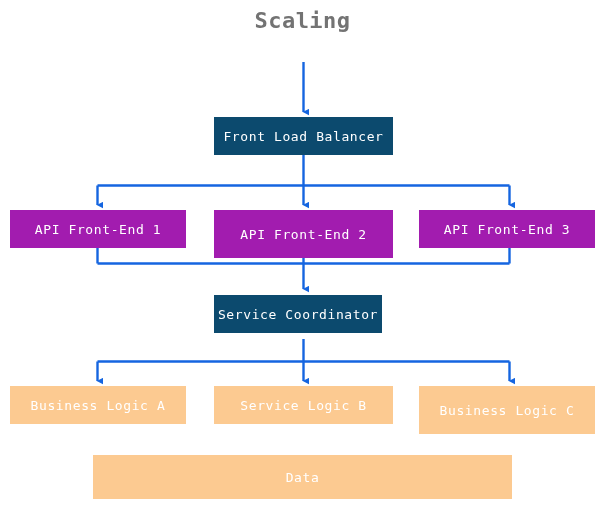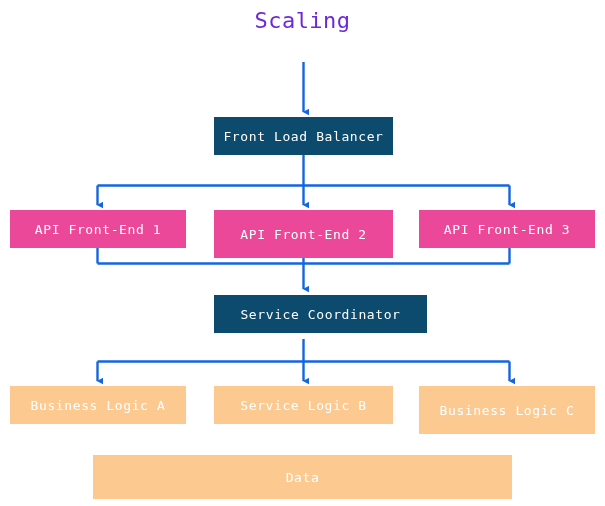--- a/index.html
+++ b/index.html
@@ -39,33 +39,33 @@
     justify-content: center;
     color: #ffffff;
     font-family: "DejaVu Sans Mono", "Liberation Mono", monospace;
     font-size: 13px;
     letter-spacing: 0.6px;
     white-space: nowrap;
     user-select: none;
   }
 
   .node-gray   { background: #0c4a6e; }
-  .node-cyan   { background: #ec4899; }
+  .node-cyan   { background: #a21caf; }
   .node-orange { background: #fcca91; }
 
   .title {
     position: absolute;
     left: 0;
     top: 8px;
     width: 605px;
     text-align: center;
     font-family: "DejaVu Sans Mono", "Liberation Mono", monospace;
     font-size: 22px;
-    font-weight: normal;
-    color: #6d28d9;
+    font-weight: bold;
+    color: #737373;
     letter-spacing: 0.5px;
     user-select: none;
   }
 </style>
 </head>
 <body>
 
 <div id="diagram-root">
 
   <div class="title">Scaling</div>
@@ -103,21 +103,21 @@
   </svg>
 
   <div class="node node-gray" style="left:214px; top:117px; width:179px; height:38px;">Front Load Balancer</div>
 
   <div class="node node-cyan" style="left:10px; top:210px; width:176px; height:38px;">API Front-End 1</div>
 
   <div class="node node-cyan" style="left:214px; top:210px; width:179px; height:48px;">API Front-End 2</div>
 
   <div class="node node-cyan" style="left:419px; top:210px; width:176px; height:38px;">API Front-End 3</div>
 
-  <div class="node node-gray" style="left:214px; top:295px; width:213px; height:38px;">Service Coordinator</div>
+  <div class="node node-gray" style="left:214px; top:295px; width:168px; height:38px;">Service Coordinator</div>
 
   <div class="node node-orange" style="left:10px; top:386px; width:176px; height:38px;">Business Logic A</div>
 
   <div class="node node-orange" style="left:214px; top:386px; width:179px; height:38px;">Service Logic B</div>
 
   <div class="node node-orange" style="left:419px; top:386px; width:176px; height:48px;">Business Logic C</div>
 
   <div class="node node-orange" style="left:93px; top:455px; width:419px; height:44px;">Data</div>
 
 </div>

